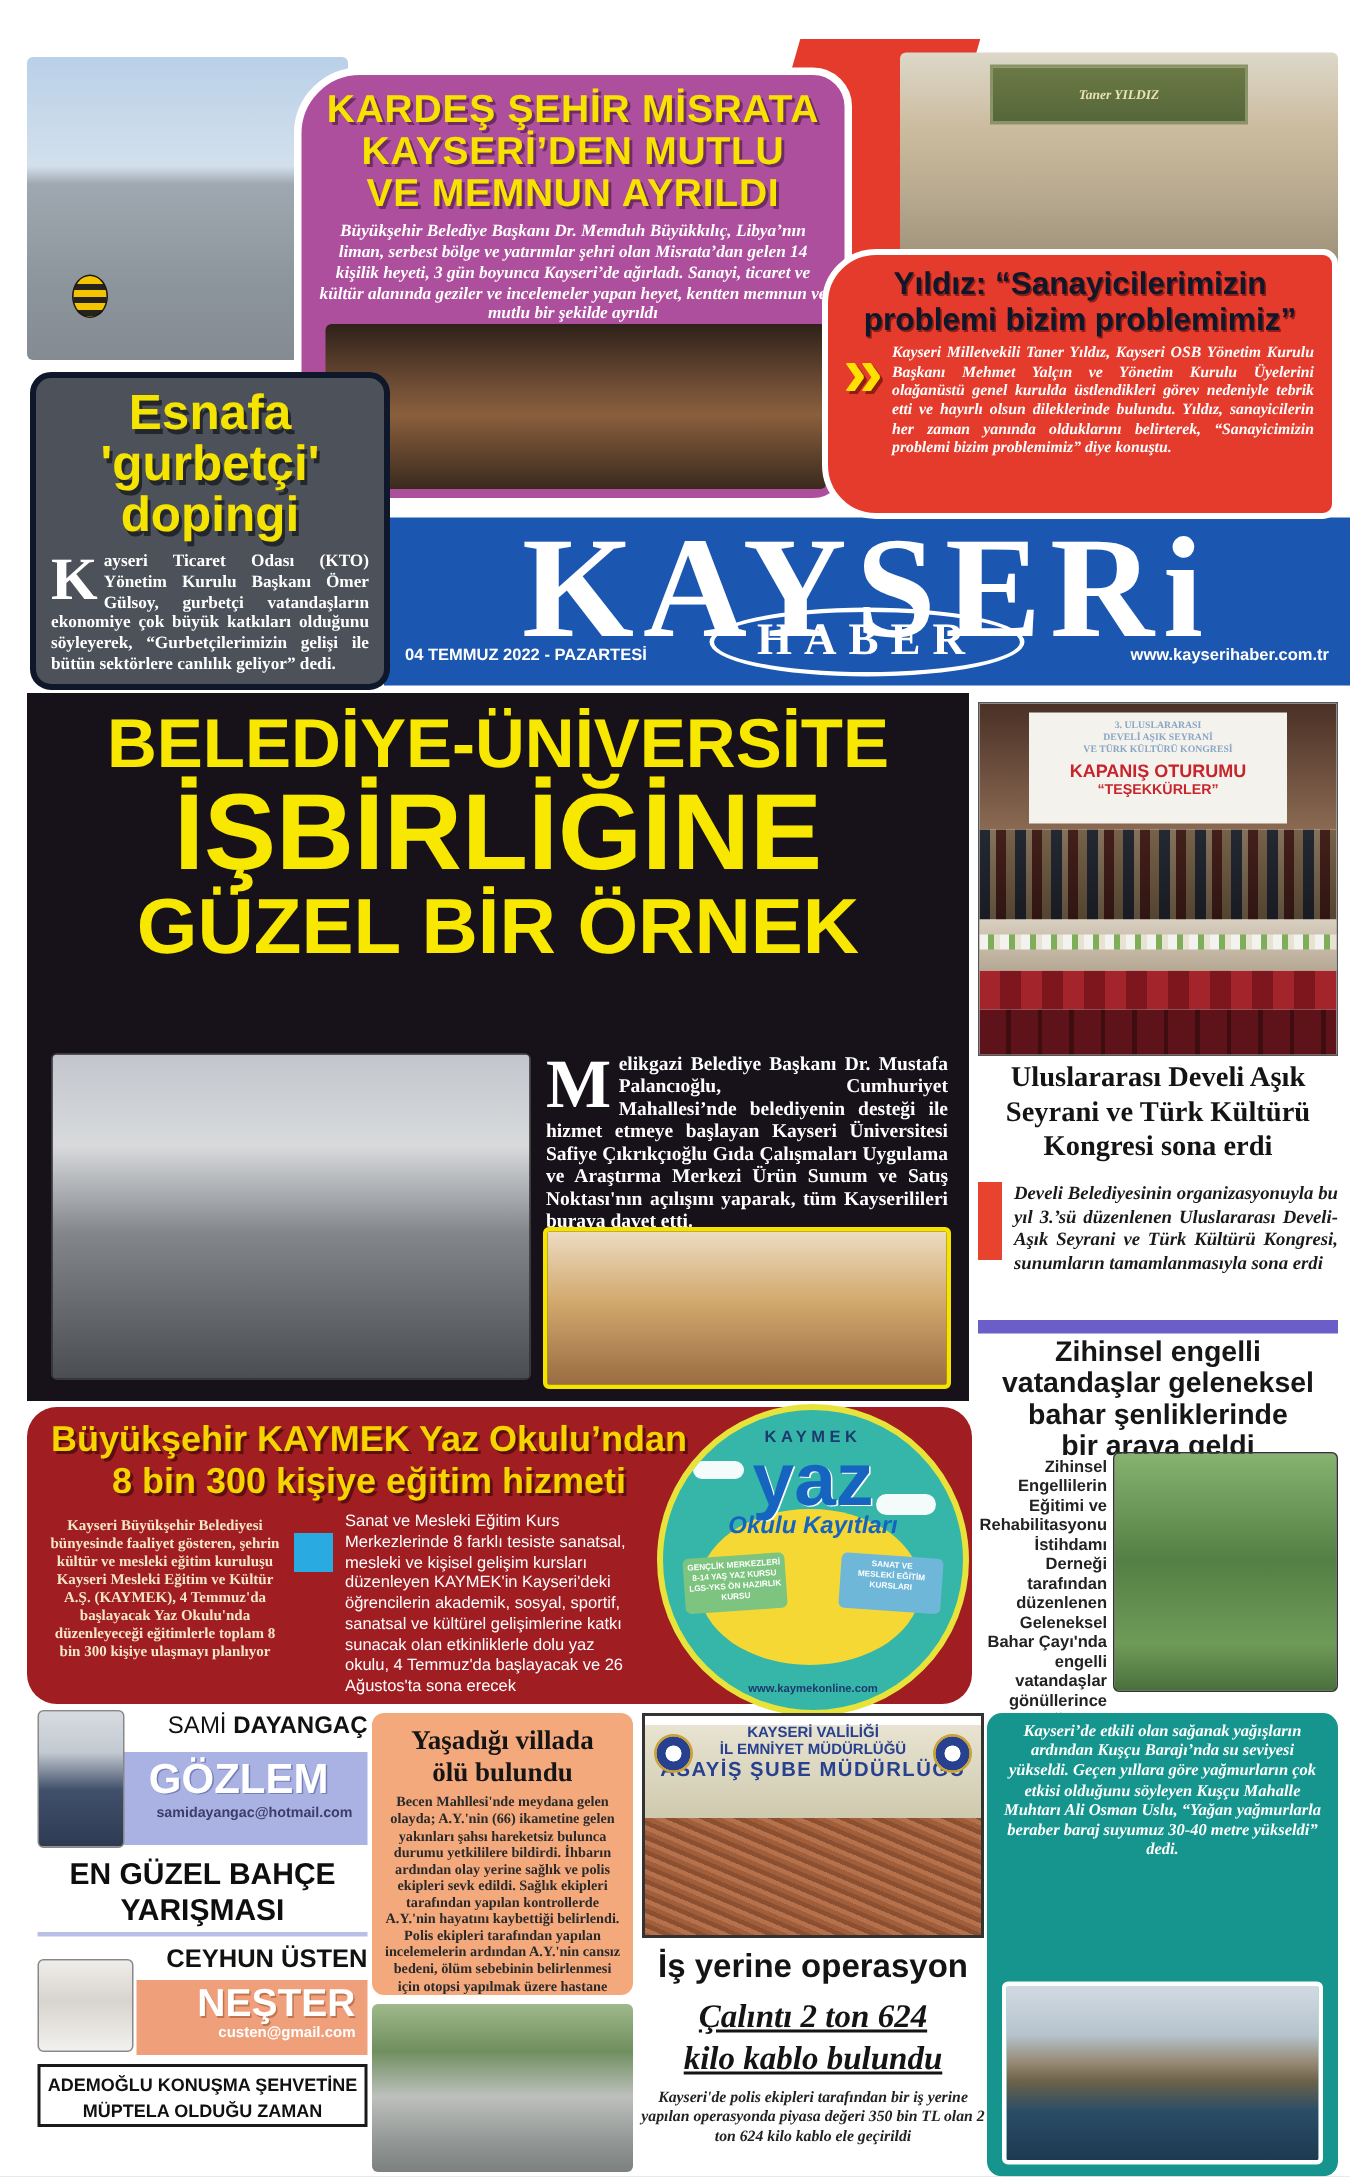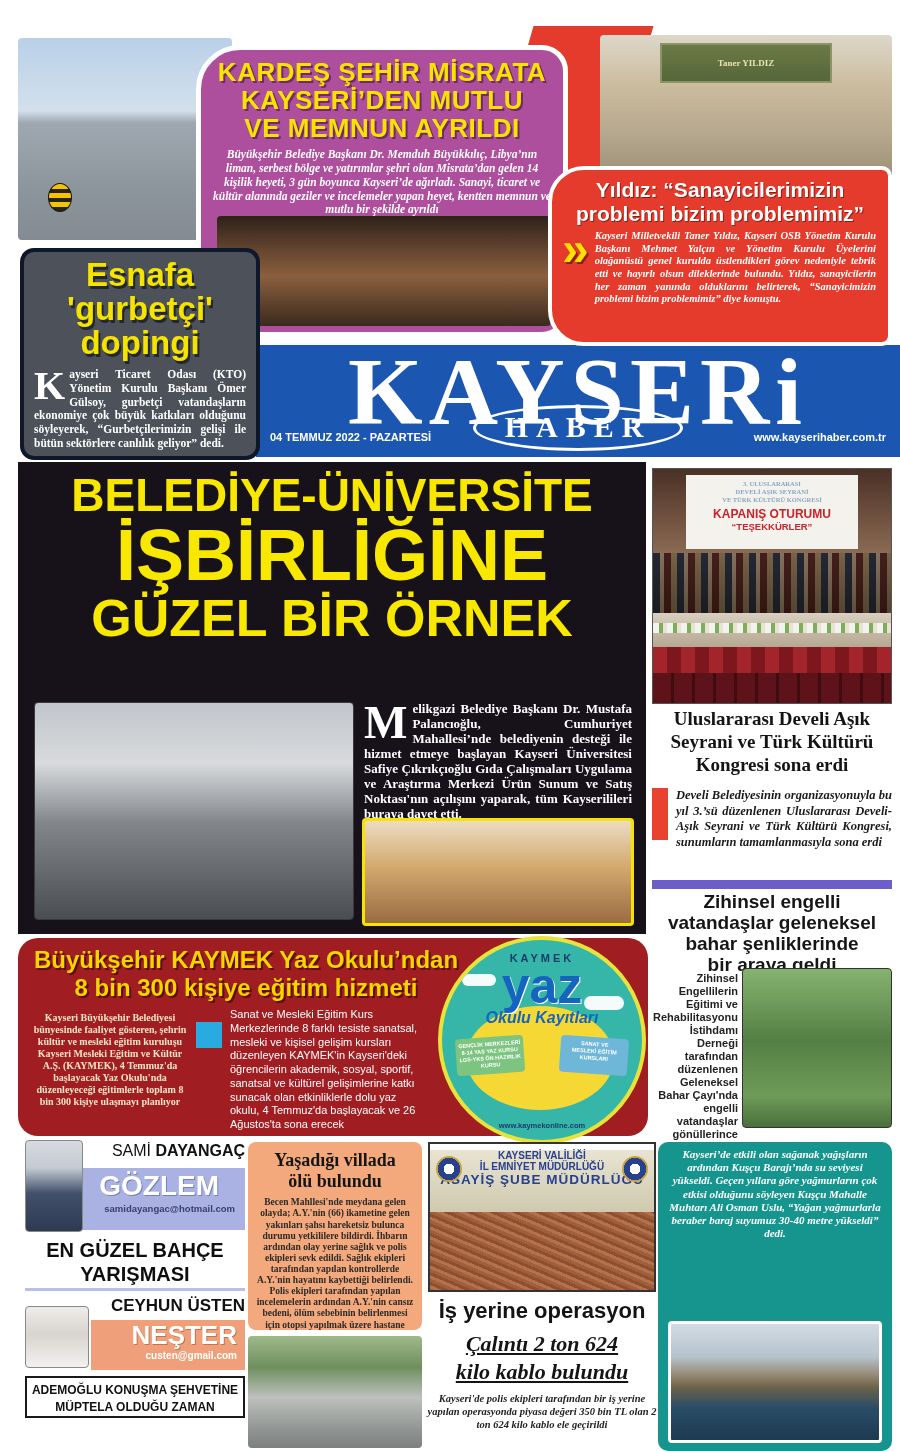--- a/index.html
+++ b/index.html
@@ -22,37 +22,37 @@
   .photo-street  { background:linear-gradient(180deg,#9fb98a 0%,#6f8f5e 28%,#bdc0bd 55%,#8e9290 85%,#7c807e 100%); }
   .photo-dam     { background:linear-gradient(180deg,#d2dbe3 0%,#b6c3cd 28%,#93866f 45%,#6b6149 55%,#2a4d67 72%,#1d3a50 100%); border:3px solid #fff; }
   .portrait-sami   { background:linear-gradient(180deg,#d6dbe0 0%,#c3cad2 30%,#41506b 58%,#2e3a52 100%); border:1px solid #888; }
   .portrait-ceyhun { background:linear-gradient(180deg,#efedea 0%,#d8d4ce 45%,#f2f1ef 100%); border:1px solid #888; }
 
   .bee { position:absolute; left:30px; bottom:28px; width:22px; height:27px; border-radius:50%;
          background:repeating-linear-gradient(180deg,#f5c400 0 5px,#26221c 5px 9px); border:1px solid #1a1710; }
   .lobby-sign { position:absolute; top:8px; left:50%; transform:translateX(-50%);
          width:168px; height:36px; background:linear-gradient(180deg,#6b7a45,#55663a);
          border:2px solid #8a9468; color:#e8e3b0; font-size:9px; font-weight:bold;
-         text-align:center; line-height:36px; font-family:"Liberation Serif",serif; }
+         text-align:center; line-height:36px; font-family:"Liberation Serif",serif;font-style:italic; }
 
   
   .purple-block { left:196px; top:45px; width:372px; height:292px; z-index:3;
     background:#ae4f9d; border:5px solid #fff; border-radius:44px 26px 26px 26px; }
   .purple-head { margin-top:8px; text-align:center; color:#f8e300; font-weight:800;
     font-size:26px; line-height:1.08; letter-spacing:.5px; text-shadow:2px 2px 0 #6d2c63; }
   .purple-intro { margin:6px 12px 0 12px; color:#fff; font-family:"Liberation Serif",serif;
     font-weight:bold; font-style:italic; font-size:11.5px; line-height:1.2; text-align:center; }
   .purple-photo { position:absolute; left:16px; right:12px; bottom:6px; height:110px; }
 
   
   .red-wedge { left:512px; top:26px; width:120px; height:150px; background:#e43b2c;
     transform:skewX(-16deg); z-index:1; }
   .red-block { left:548px; top:166px; width:344px; height:180px; z-index:3;
     background:#e43b2c; border:4px solid #fff; border-radius:36px 10px 10px 36px; }
-  .red-head { margin-top:8px; text-align:center; color:#ffffff; font-weight:800;
+  .red-head { margin-top:8px; text-align:center; color:#0f172a; font-weight:800;
     font-size:21px; line-height:1.15; text-shadow:1px 1px 0 #8f1d14; }
   .red-bodyrow { display:flex; margin:4px 12px 0 10px; }
   .chevron { color:#ffe000; font-size:48px; font-weight:800; line-height:.8;
     margin-right:6px; text-shadow:2px 2px 0 #8f1d14; }
   .red-body { color:#fff; font-family:"Liberation Serif",serif; font-weight:bold;
     font-style:italic; font-size:10.5px; line-height:1.2; text-align:justify; }
 
   
   .esnafa-block { left:20px; top:248px; width:240px; height:212px; z-index:3;
     background:#4c515a; border:4px solid #0f172a; border-radius:14px; }

